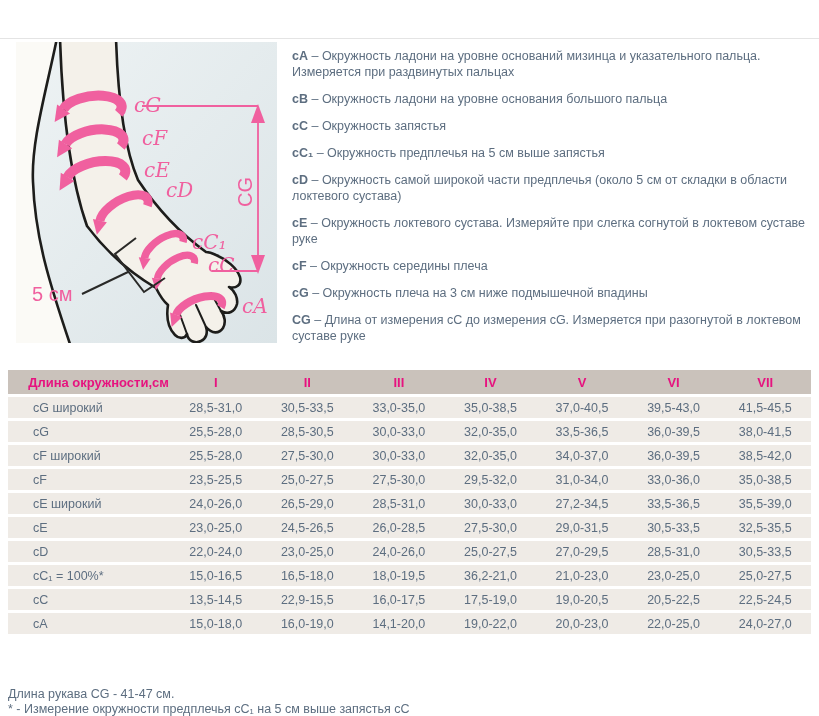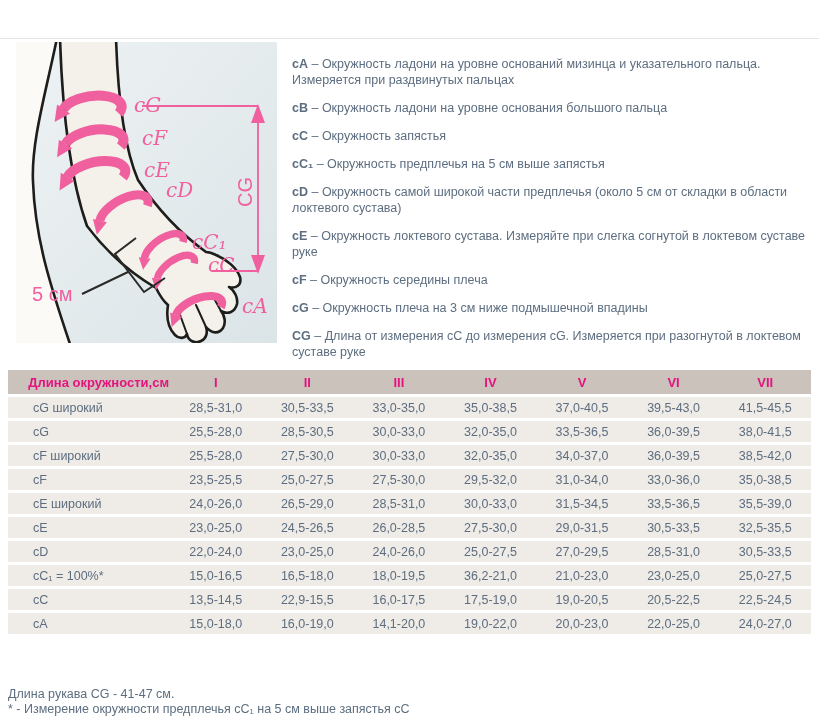--- a/index.html
+++ b/index.html
@@ -12,26 +12,26 @@
   }
   *{box-sizing:border-box;}
   html,body{margin:0;padding:0;}
   body{
     width:819px;height:716px;position:relative;overflow:hidden;background:#ffffff;
     font-family:"Liberation Sans","DejaVu Sans",sans-serif;
   }
   .top-divider{position:absolute;left:0;top:38px;width:819px;height:1px;background:var(--divider);}
   .diagram{position:absolute;left:16px;top:42px;width:261px;height:301px;}
   .descriptions{position:absolute;left:292px;top:44px;width:514px;}
-  .desc{margin:12px 0 11px 0;font-size:12.5px;line-height:16px;color:var(--text);}
+  .desc{margin:4px 0 11px 0;font-size:12.5px;line-height:16px;color:var(--text);}
   .desc b{font-weight:bold;}
   .table-wrap{position:absolute;left:8px;top:367px;width:803px;}
   table{border-collapse:separate;border-spacing:0 3px;table-layout:fixed;width:803px;}
   thead th{background:var(--header-bg);height:24px;color:var(--accent);font-weight:bold;font-size:13px;vertical-align:middle;}
-  thead th.label-col{text-align:right;padding-left:20px;}
+  thead th.label-col{text-align:center;padding-left:20px;}
   tbody th,tbody td{background:var(--row-bg);height:21px;font-size:12.5px;color:var(--text);vertical-align:middle;}
   tbody th{font-weight:normal;text-align:left;padding-left:25px;}
   tbody td{text-align:center;}
   .footnote{position:absolute;left:8px;font-size:12.5px;color:var(--text);margin:0;}
   .footnote.f1{top:655px;margin-top:47px;}
   .footnote.f2{top:687px;}
   svg text.ring-label{fill:var(--dpink);font-family:"DejaVu Serif",serif;font-style:italic;font-size:20px;}
   svg text.dim-label{fill:var(--dpink);font-family:"Liberation Sans","DejaVu Sans",sans-serif;font-size:20px;}
 </style>
 </head>
@@ -169,21 +169,21 @@
           <td>31,0-34,0</td>
           <td>33,0-36,0</td>
           <td>35,0-38,5</td>
         </tr>
         <tr>
           <th>cE широкий</th>
           <td>24,0-26,0</td>
           <td>26,5-29,0</td>
           <td>28,5-31,0</td>
           <td>30,0-33,0</td>
-          <td>31,5-34,5</td>
+          <td>27,2-34,5</td>
           <td>33,5-36,5</td>
           <td>35,5-39,0</td>
         </tr>
         <tr>
           <th>cE</th>
           <td>23,0-25,0</td>
           <td>24,5-26,5</td>
           <td>26,0-28,5</td>
           <td>27,5-30,0</td>
           <td>29,0-31,5</td>

